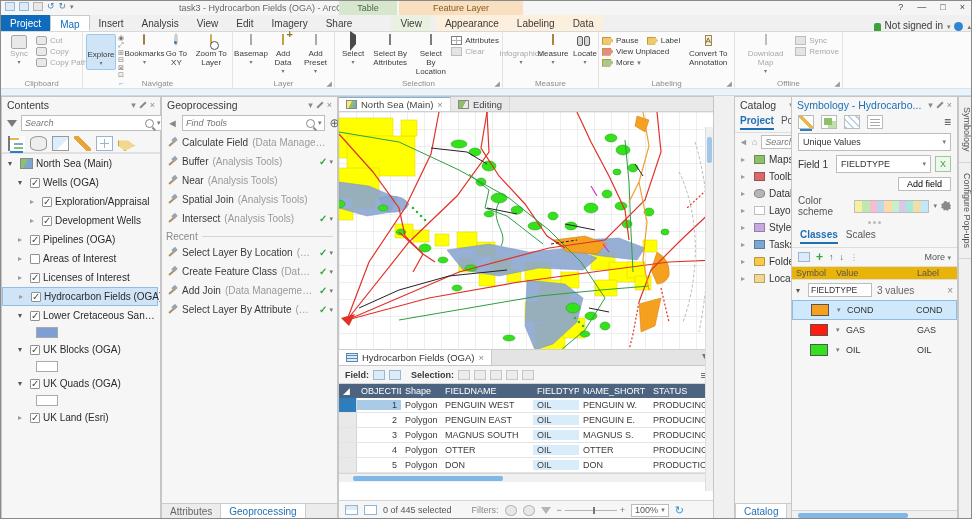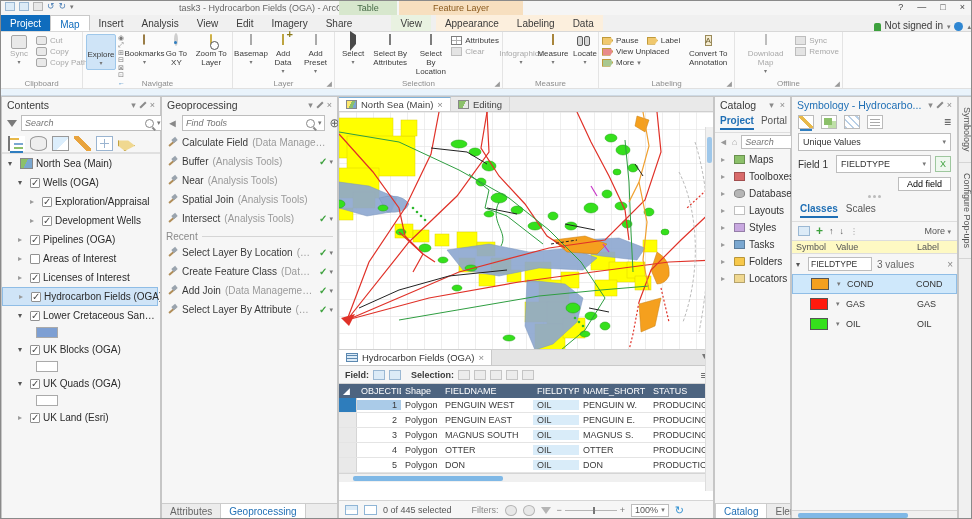--- a/index.html
+++ b/index.html
@@ -80,21 +80,21 @@
 
 .panel{position:absolute;top:95px;height:424px;background:#f6f6f6;border:1px solid #c6c6c6;display:flex;flex-direction:column}
 .phead{height:16px;display:flex;align-items:center;gap:4px;padding:0 5px;font-size:10.5px;color:#3a3a3a;flex:none}
 .phead .sp{margin-left:auto;display:flex;gap:6px;align-items:center;color:#8a8a8a;font-size:9px}
 .searchrow{display:flex;align-items:center;gap:4px;padding:2px 5px;flex:none}
 .searchbox{flex:1;display:flex;align-items:center;border:1px solid #bdbdbd;background:#fff;height:16px;padding:0 3px;gap:3px}
 .searchbox input{border:none;outline:none;flex:1;font-size:9px;color:#888;font-family:"Liberation Sans",sans-serif;font-style:italic;min-width:10px;background:transparent}
 #contents{left:0;width:160px}
 #geoproc{left:160px;width:177px}
 #center{left:337px;width:376px;background:#fff;padding:0}
-#catalog{left:713px;width:77px}
+#catalog{left:733px;width:77px}
 #symb{left:790px;width:167px}
 #strip{left:957px;width:15px;background:#f0f0f0;border-left:1px solid #c6c6c6;align-items:center}
 .icontabs{display:flex;gap:5px;padding:3px 6px 1px;border-bottom:2px solid #e0e0e0;flex:none}
 .icontabs .it{width:17px;height:15px;position:relative}
 .it1{background:linear-gradient(#e8b94a 0 0) 0 2px/9px 2px no-repeat,linear-gradient(#7aa7d0 0 0) 4px 7px/9px 2px no-repeat,linear-gradient(#8cc06a 0 0) 4px 11px/9px 2px no-repeat,#fff;border-left:2px solid #777}
 .it2{border:1px solid #999;border-radius:50%/30%;background:#eee}
 .it3{border:1px solid #999;background:linear-gradient(135deg,#dceefc 60%,#fff 60%)}
 .it4{background:linear-gradient(45deg,transparent 40%,#e8a33d 40% 60%,transparent 60%)}
 .it5{border:1px solid #9ab4d0;background:linear-gradient(#9ab4d0 0 0) 50% 50%/9px 1px no-repeat,linear-gradient(#9ab4d0 0 0) 50% 50%/1px 9px no-repeat,#fff}
 .it6{background:#f0d890;border:1px solid #c0a040;clip-path:polygon(0 30%,60% 30%,100% 65%,40% 100%,0 65%)}
@@ -174,21 +174,21 @@
 .sdrop{flex:1;height:16px;border:1px solid #bdbdbd;background:#fff;display:flex;align-items:center;padding:8px 4px;font-size:9px;color:#333}
 .sdrop .ddcar{margin-left:auto}
 .xbtn{width:16px;height:16px;border:1px solid #9ec79e;background:#eef7ee;color:#3da13d;font-size:9px;text-align:center;line-height:15px}
 .addfield{margin-left:auto;border:1px solid #bdbdbd;background:#fff;padding:1px 8px;font-size:9px}
 .ramp{flex:1;height:13px;border:1px solid #bdbdbd;background:linear-gradient(90deg,#f6f0a0 0 10%,#bfe8b0 0 20%,#f6bcd0 0 30%,#b8d8f0 0 40%,#ffd9a8 0 50%,#c8f0c8 0 60%,#d8c8ec 0 70%,#a8e8d8 0 80%,#f0e0a8 0 90%,#c0e8f8 0)}
 .gearic{width:10px;height:10px;background:#8a8a8a;clip-path:polygon(50% 0,63% 15%,85% 8%,88% 32%,100% 42%,92% 60%,100% 78%,78% 82%,65% 100%,48% 88%,28% 98%,22% 76%,0 70%,10% 50%,0 30%,22% 26%,30% 4%)}
 .splitter{height:7px;display:flex;align-items:center;justify-content:center;gap:2px;flex:none}
 .splitter i{width:3px;height:3px;background:#bbb;border-radius:50%}
 .symtoolbar{display:flex;align-items:center;gap:6px;padding:2px 6px;font-size:9px;color:#555;flex:none}
 .plus{color:#3da13d;font-weight:bold;font-size:12px}
-.classhead{display:grid;grid-template-columns:40px 1fr 36px;background:#fef9c3;border:1px solid #ddd;border-width:1px 0;font-size:9px;color:#555;height:14px;align-items:center;padding:0 4px;flex:none}
+.classhead{display:grid;grid-template-columns:40px 1fr 36px;background:#eab308;border:1px solid #ddd;border-width:1px 0;font-size:9px;color:#555;height:14px;align-items:center;padding:0 4px;flex:none}
 .grouprow{display:flex;align-items:center;gap:3px;padding:2px 4px;height:20px;flex:none}
 .grouprow input{width:64px;height:14px;border:1px solid #bdbdbd;font-size:8.5px;padding:0 2px;color:#333;font-family:"Liberation Sans",sans-serif}
 .classrow{display:grid;grid-template-columns:14px 26px 10px 1fr 36px;align-items:center;height:20px;padding:0 4px;font-size:9px;flex:none}
 .classrow.sel{background:#cfe8fb;border:1px solid #8fbde6}
 .csw{width:18px;height:12px;border:1px solid #555}
 .sw-cond{background:#f5a01e}.sw-gas{background:#ff1a0e}.sw-oil{background:#35e01c}
 
 .vlabel{writing-mode:vertical-rl;font-size:9px;color:#555;padding:10px 0;border-bottom:1px solid #d5d5d5;width:100%;text-align:center}
 .symic{width:16px;height:14px;border:1px solid #bbb;background:#fff;position:relative}
 .symic.a1{background:linear-gradient(45deg,transparent 42%,#e8b94a 42% 58%,transparent 58%),#fff;box-shadow:0 4px 0 -2px #2f7ec0}
@@ -982,20 +982,26 @@
       <span style="width:34px">Field 1</span>
       <div class="sdrop">
           <span>FIELDTYPE</span>
           <span class="ddcar">▾</span>
         </div>
       <span class="xbtn">X</span>
     </div>
     <div class="srow">
       <button class="addfield">Add field</button>
     </div>
+    <div class="srow">
+      <span style="width:52px;color:#555">Color scheme</span>
+      <span class="ramp"></span>
+      <span class="ddcar">▾</span>
+      <span class="gearic"></span>
+    </div>
     <div class="splitter">
         <i></i>
         <i></i>
         <i></i>
       </div>
     <div class="gp-tabs" style="gap:8px">
       <span class="gp-tab on">Classes</span>
       <span class="gp-tab">Scales</span>
     </div>
     <div class="symtoolbar">

